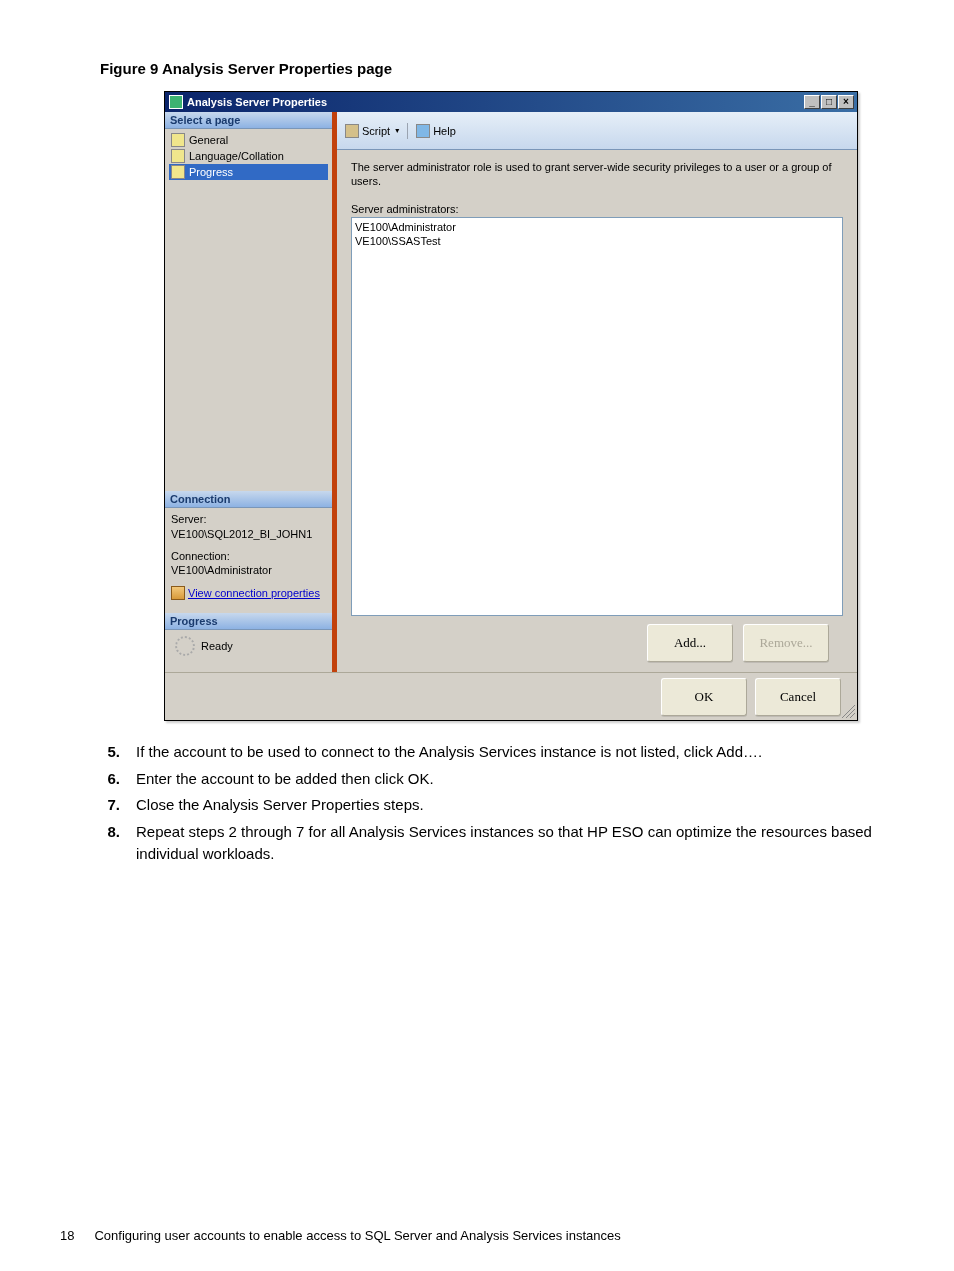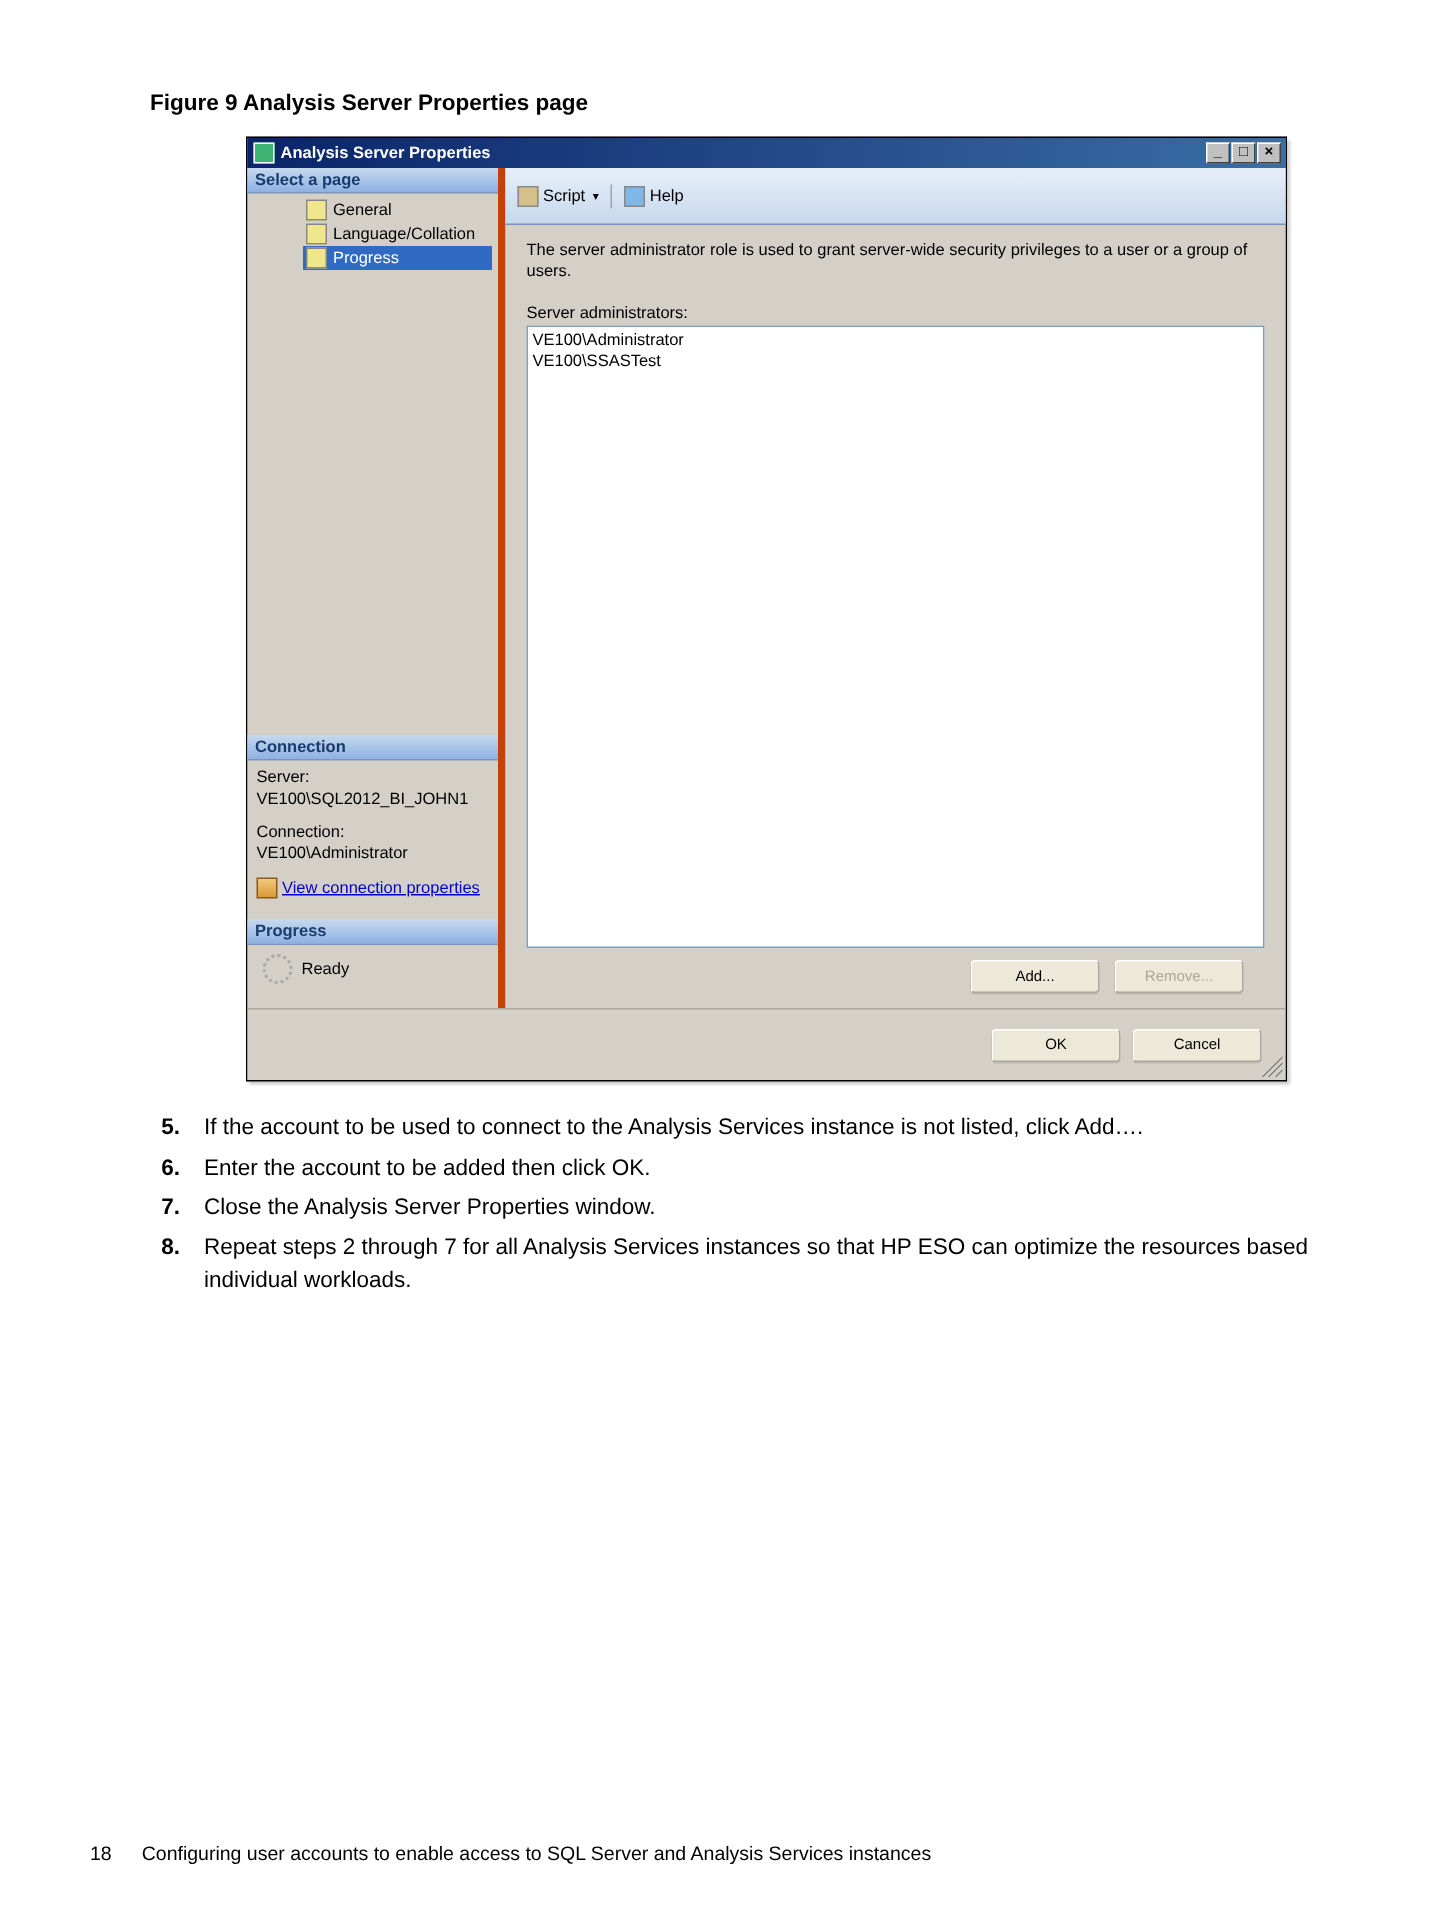--- a/index.html
+++ b/index.html
@@ -84,21 +84,20 @@
     background: linear-gradient(to bottom, #c7d8ed, #8db2e3);
     color: #1a3b6e;
     font-size: 11px;
     font-weight: bold;
     padding: 2px 5px;
     border-bottom: 1px solid #7a96b8;
   }
   .page-list {
     padding: 3px 4px;
     font-size: 11px;
-    margin-left: 33px;
   }
   .page-item {
     display: flex;
     align-items: center;
     padding: 1px 2px;
     gap: 4px;
     cursor: pointer;
   }
   .page-item.selected {
     background: #316ac5;
@@ -207,29 +206,30 @@
   }
   .list-entry { padding: 0; }
   .btn-row {
     display: flex;
     justify-content: flex-end;
     gap: 10px;
     padding: 8px 14px 0 0;
   }
   .wbtn {
     min-width: 86px;
-    height: 22px;
+    height: 38px;
     background: #ece9d8;
     border: 1px solid #aca899;
     border-top-color: #fff;
     border-left-color: #fff;
-    font-size: 10px;
+    font-size: 13px;
     cursor: pointer;
     border-radius: 3px;
     box-shadow: 0 1px 0 rgba(0,0,0,0.1);
+    font-family: Liberation Serif, serif;
   }
   .wbtn:disabled { color: #aca899; cursor: default; }
   .dialog-footer {
     height: 48px;
     border-top: 1px solid #aca899;
     display: flex;
     justify-content: flex-end;
     align-items: center;
     padding: 0 16px;
     gap: 8px;
@@ -380,21 +380,21 @@
     <li>
       <span class="step-num">5.</span>
       <span class="step-body"><span>If the account to be used to connect to the Analysis Services instance is not listed, click </span><b>Add…</b><span>.</span></span>
     </li>
     <li>
       <span class="step-num">6.</span>
       <span class="step-body"><span>Enter the account to be added then click </span><b>OK</b><span>.</span></span>
     </li>
     <li>
       <span class="step-num">7.</span>
-      <span class="step-body"><span>Close the </span><b>Analysis Server Properties</b><span> window.</span></span>
+      <span class="step-body"><span>Close the </span><b>Analysis Server Properties</b><span> steps.</span></span>
     </li>
     <li>
       <span class="step-num">8.</span>
       <span class="step-body"><span>Repeat steps 2 through 7 for all Analysis Services instances so that HP ESO can optimize the resources based individual workloads.</span><b></b><span></span></span>
     </li>
   </ol>
 </div>
 
 <div class="page-footer">
   <span class="pnum">18</span>

